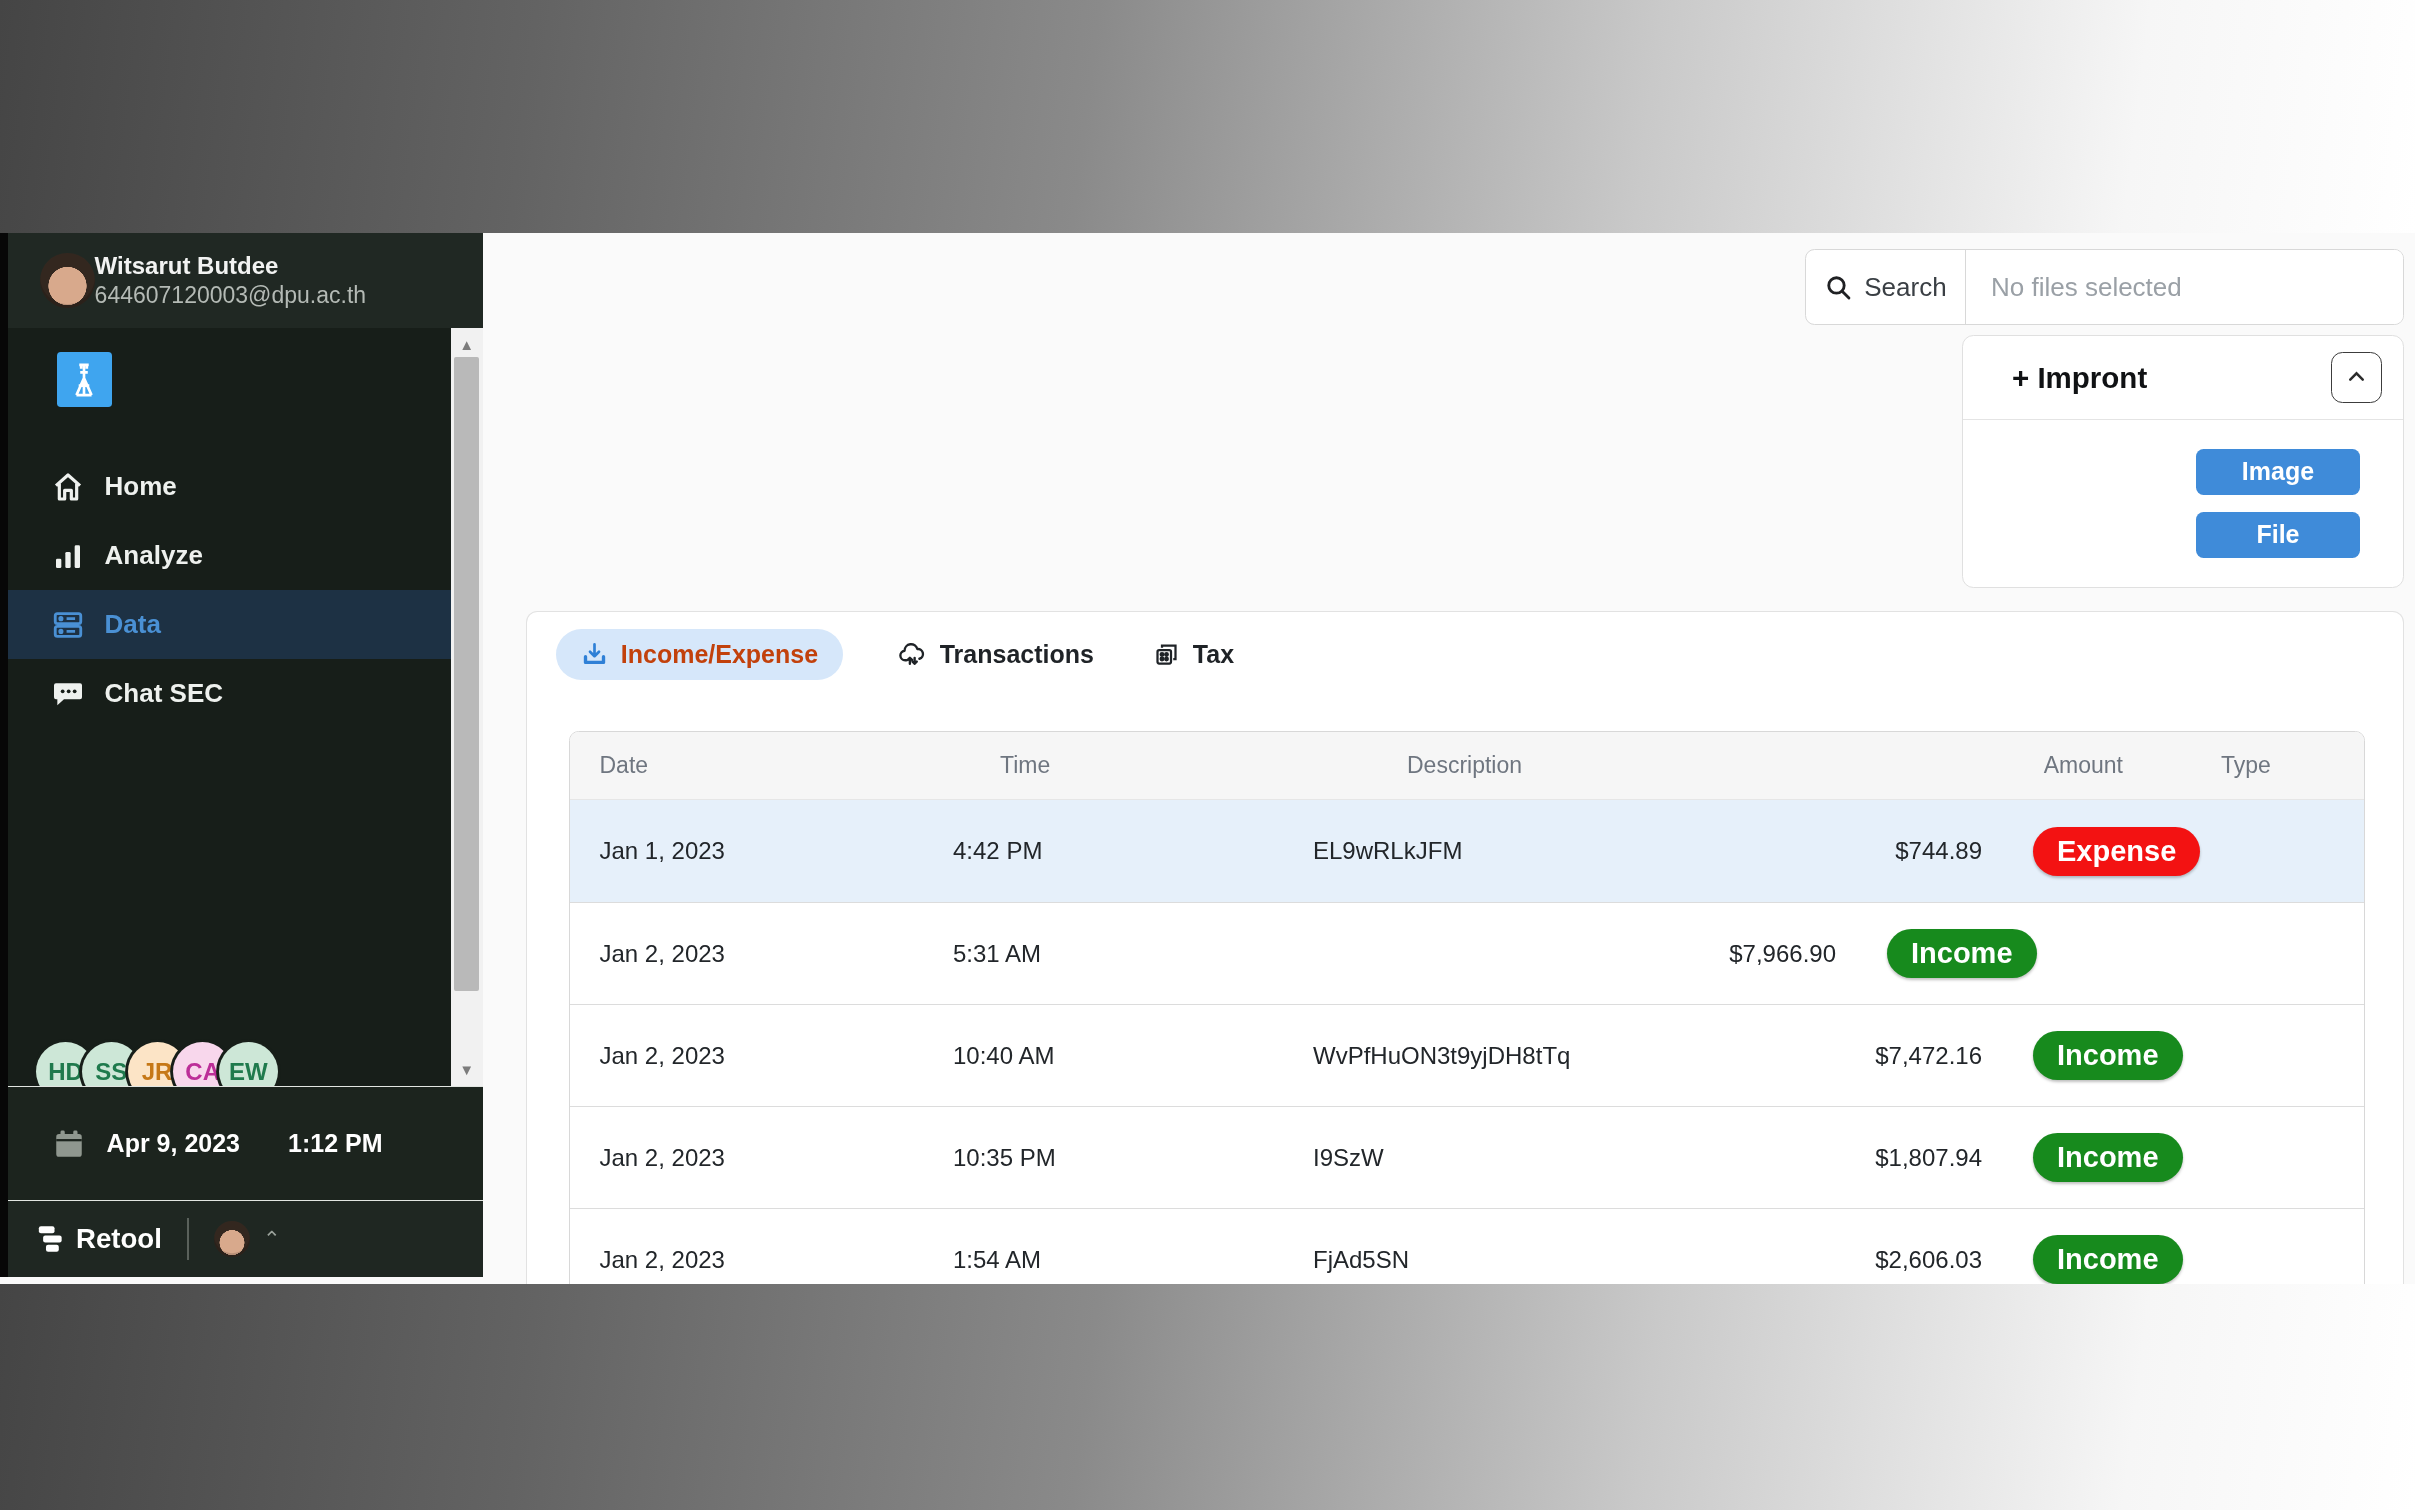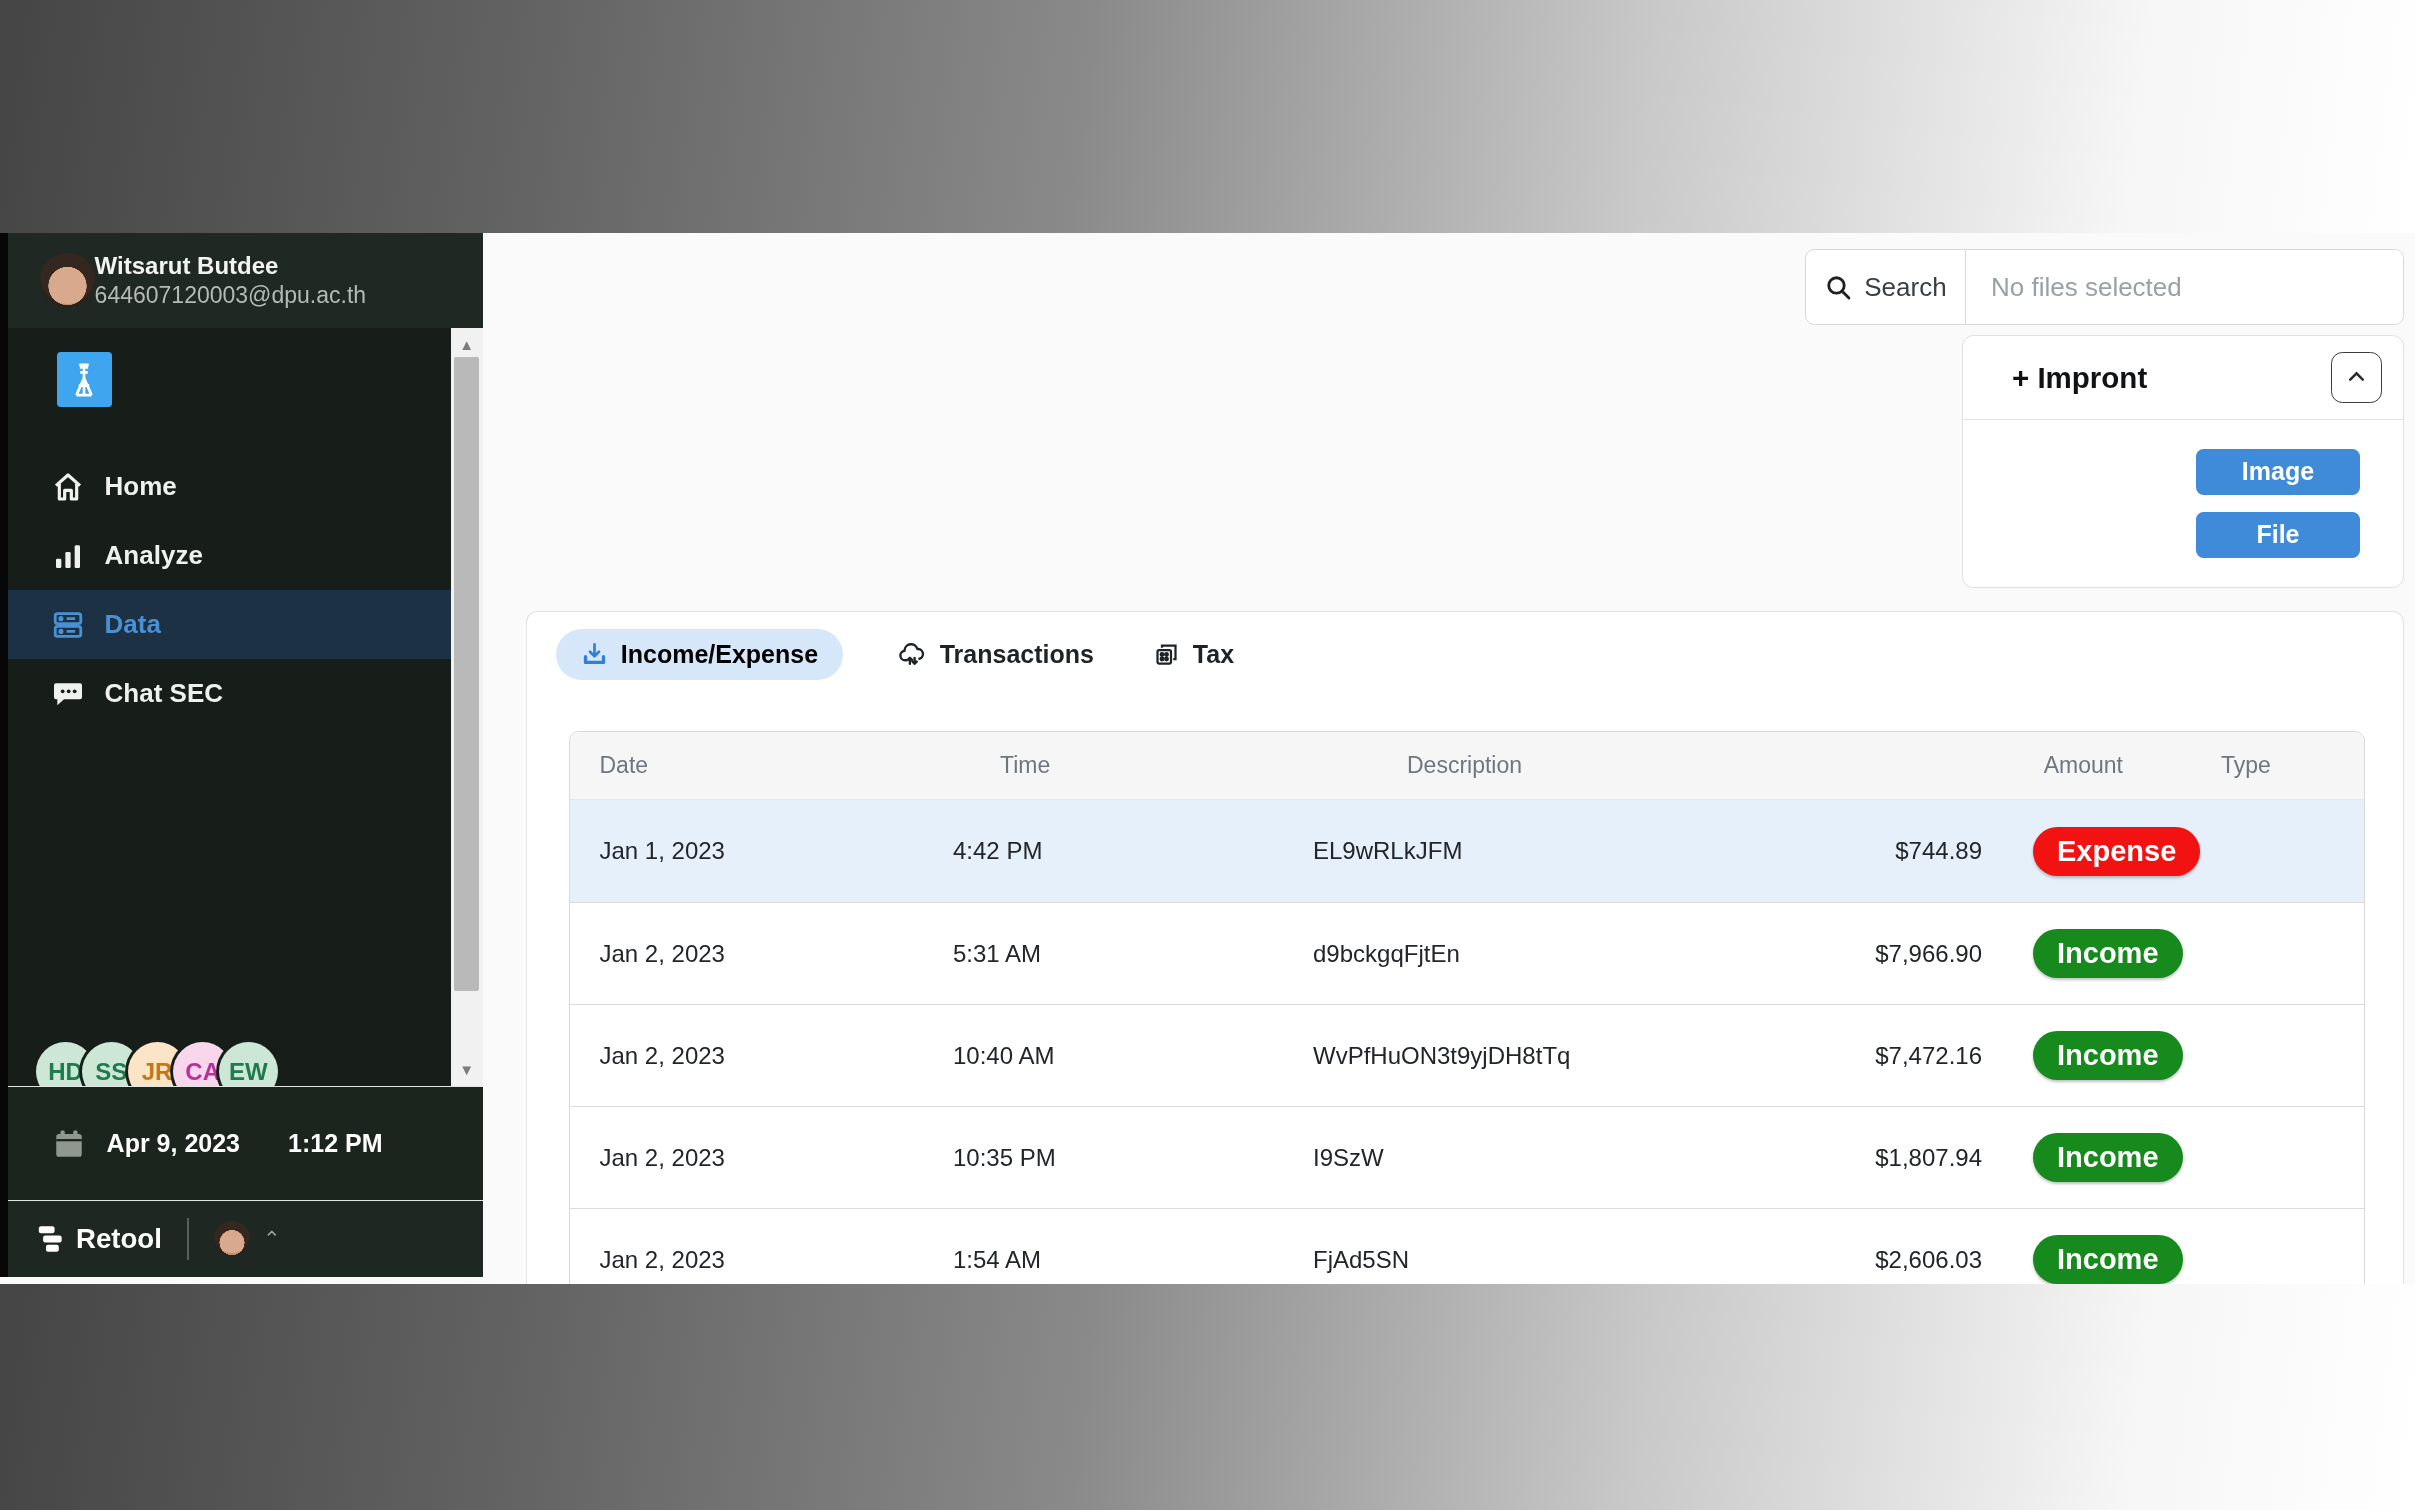--- a/index.html
+++ b/index.html
@@ -76,21 +76,21 @@
                   display:flex; align-items:center; justify-content:center; cursor:pointer; }
   .imp-body { display:flex; flex-direction:column; align-items:flex-end; gap:17px; padding:28.5px 43px 0 0; }
   .blue-btn { width:164px; height:46px; background:#3f8bd9; border:none; border-radius:7.6px; color:#ffffff;
               font-family:"Liberation Sans",sans-serif; font-size:25px; font-weight:bold; cursor:pointer; }
 
   .card { position:absolute; left:44px; top:378px; width:1878px; height:673px; background:#ffffff;
           border:1.9px solid #e2e2e2; border-bottom:none; border-radius:11.4px 11.4px 0 0; overflow:hidden; }
   .tabsrow { padding:15px 0 0 28.5px; display:flex; align-items:center; gap:51px; height:70px; }
   .tab { display:flex; align-items:center; gap:13.3px; font-size:25px; font-weight:600; color:#1f2327; cursor:pointer;
          height:51px; padding:0 3.8px; }
-  .tab.active { background:#d6e7fa; color:#000000; border-radius:27px; padding:0 25px; }
+  .tab.active { background:#d6e7fa; color:#c2410c; border-radius:27px; padding:0 25px; }
 
   .tablewrap { margin:49px 0 0 42px; width:1796px; border:1.9px solid #d8d8d8; border-radius:9.5px; overflow:hidden; background:#fff; }
   .tgrid { display:grid; grid-template-columns:383px 360px 523px 146px 1fr; align-items:center; }
   .thead { height:68px; background:#f6f6f6; color:#6f7680; font-size:23px; border-bottom:1px solid #e6e6e6;gap:47px; }
   .trow { height:102px; font-size:24px; color:#22262a; border-top:1.9px solid #dcdcdc; background:#ffffff; cursor:pointer; }
   .trow:first-child { border-top:none; }
   .trow.selected { background:#e6f0fa; }
   .c-date { padding-left:29.5px; }
   .c-amount { text-align:right; }
   .c-type { padding-left:51px; }
@@ -293,21 +293,20 @@
             <div class="tgrid trow selected">
               <div class="c-date">Jan 1, 2023</div>
               <div>4:42 PM</div>
               <div>EL9wRLkJFM</div>
               <div class="c-amount">$744.89</div>
               <div class="c-type"><span class="pill" style="background: rgb(243, 18, 18);">Expense</span></div>
             </div>
             <div class="tgrid trow">
               <div class="c-date">Jan 2, 2023</div>
               <div>5:31 AM</div>
-              <div>d9bckgqFjtEn</div>
               <div class="c-amount">$7,966.90</div>
               <div class="c-type"><span class="pill" style="background: rgb(23, 138, 29);">Income</span></div>
             </div>
             <div class="tgrid trow">
               <div class="c-date">Jan 2, 2023</div>
               <div>10:40 AM</div>
               <div>WvPfHuON3t9yjDH8tTq</div>
               <div class="c-amount">$7,472.16</div>
               <div class="c-type"><span class="pill" style="background: rgb(23, 138, 29);">Income</span></div>
             </div>

